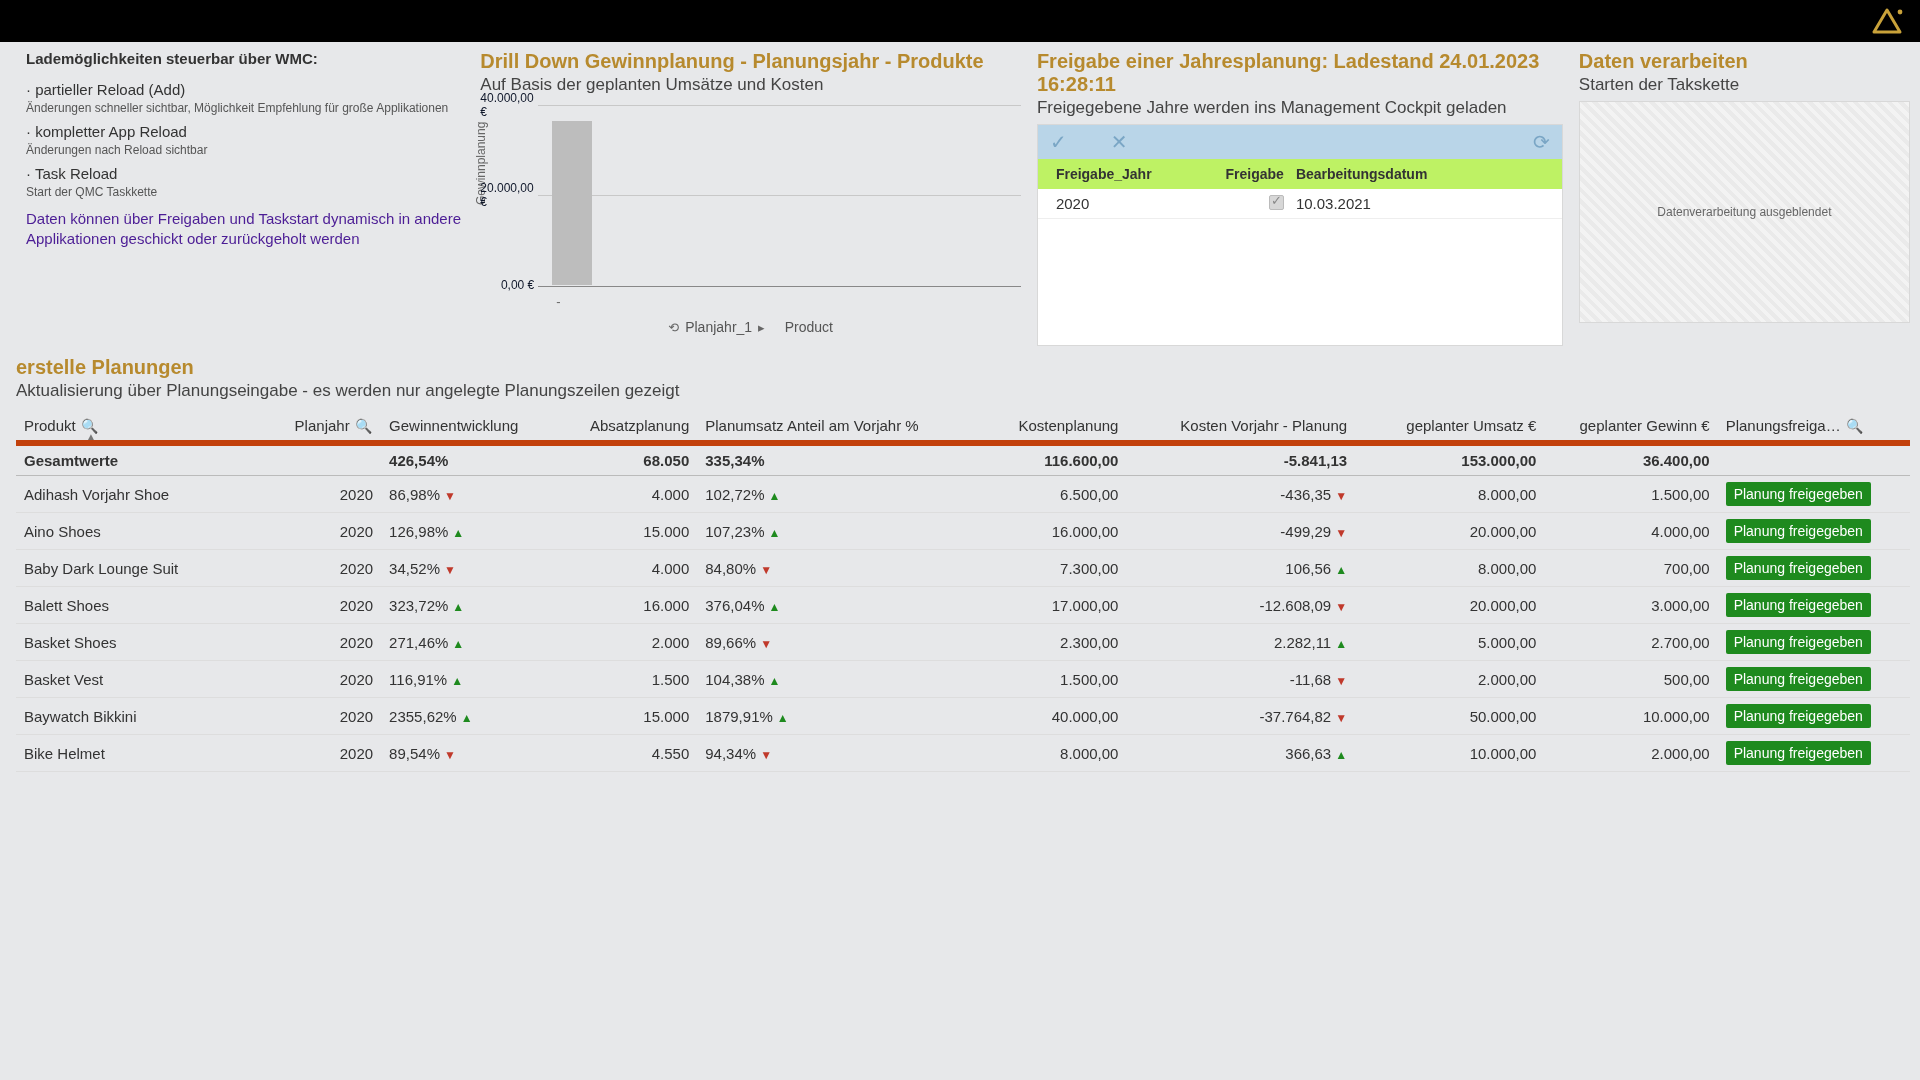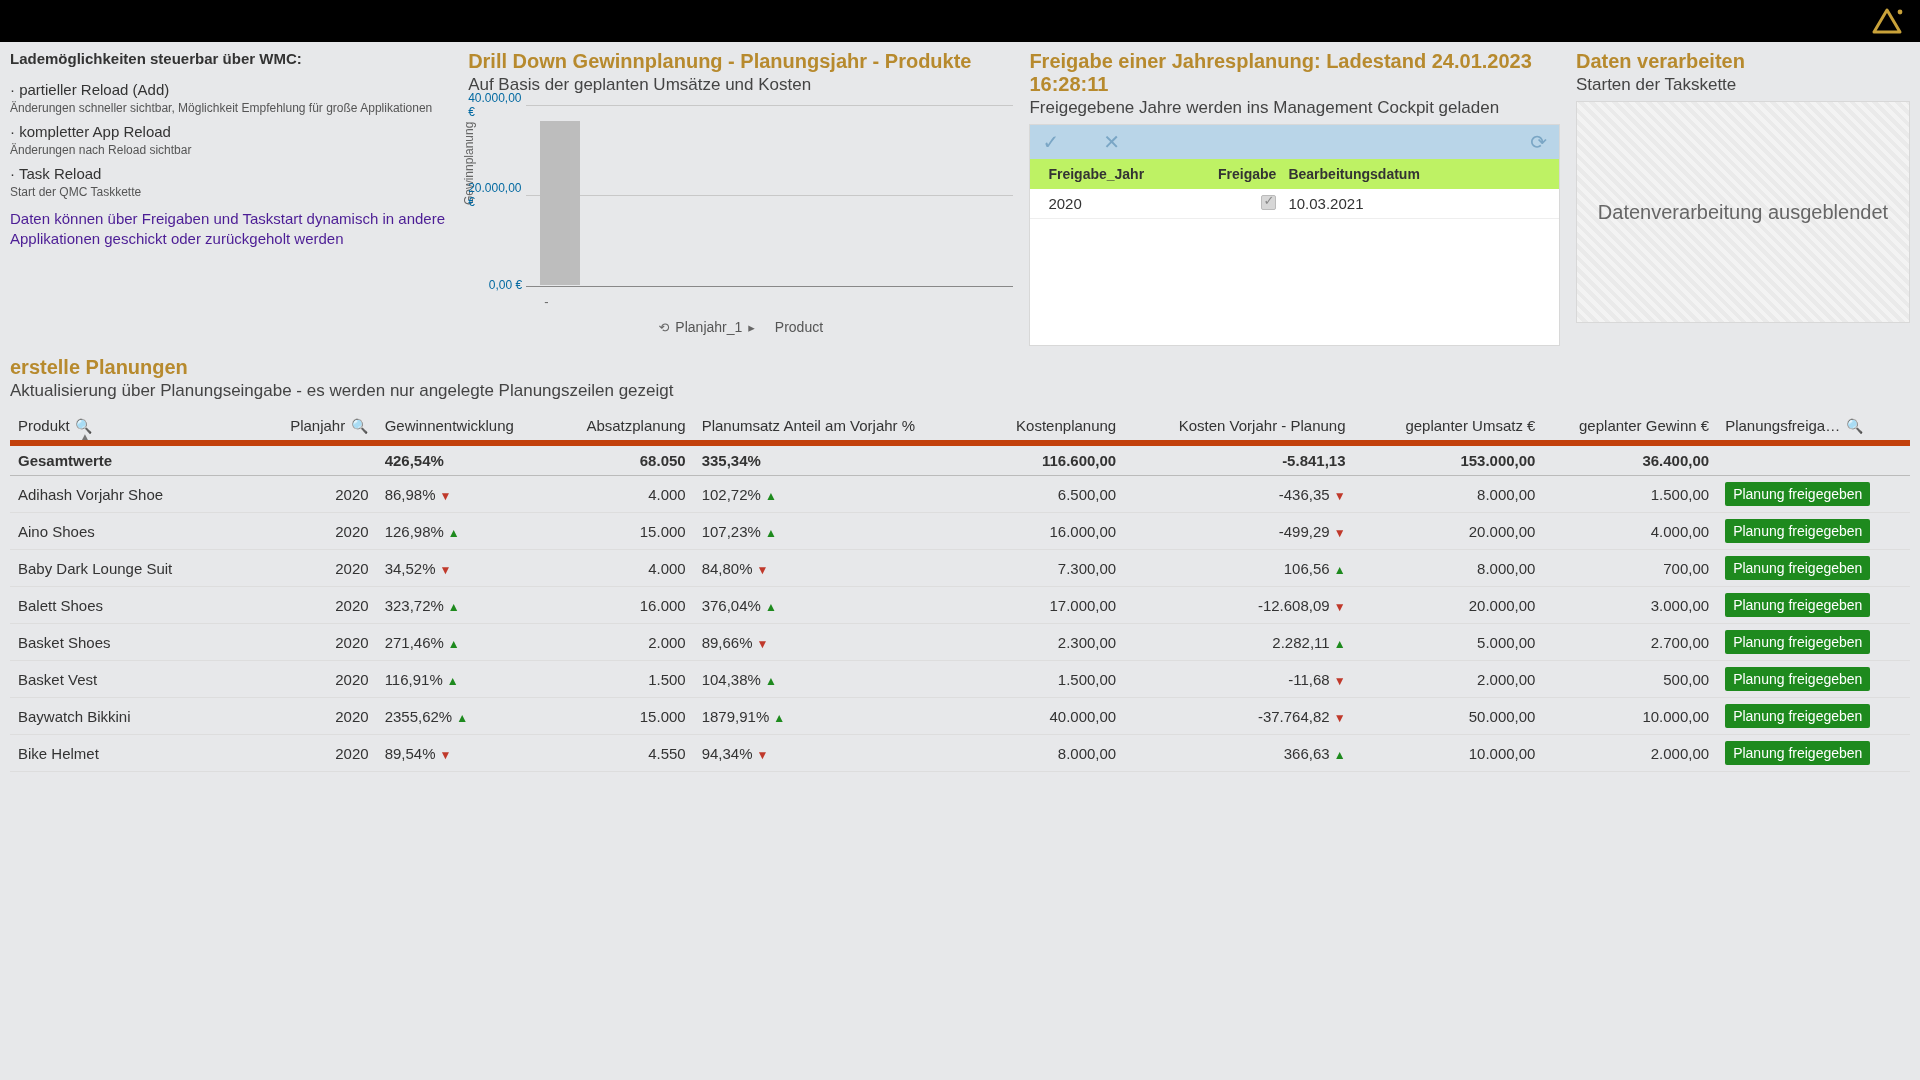--- a/index.html
+++ b/index.html
@@ -1,63 +1,63 @@
 <!DOCTYPE html>
 <html><head>
 <meta charset="utf-8">
 <style>
   * { box-sizing: border-box; margin: 0; padding: 0; }
   html, body { width: 1920px; height: 1080px; font-family: Arial, Helvetica, sans-serif; background:#e7e8ea; color:#333; overflow:hidden; }
   .topbar { width:100%; height:42px; background:#000; position:relative; }
   .topbar svg { position:absolute; right:16px; top:6px; }
   .page { display:flex; flex-direction:column; padding:0; }
-  .upper { display:flex; gap:16px; padding:8px 10px 6px 10px; }
+  .upper { display:flex; gap:16px; padding:8px 10px 6px 26px; }
   .panel { background:transparent; }
   .panel-a { width:450px; }
   .panel-b { width:555px; }
   .panel-c { width:540px; }
   .panel-d { width:340px; }
   .panel-title { color:#b78a2e; font-weight:bold; font-size:20px; }
   .panel-sub { color:#444; font-size:17px; margin-top:2px; }
   
   .side-heading { font-weight:bold; font-size:15px; margin-bottom:14px; }
   .bullet-row { margin-bottom:2px; }
   .bullet-strong { font-size:15px; }
   .bullet-strong::before { content:"· "; }
   .bullet-note { font-size:12px; color:#555; margin-bottom:8px; }
   .side-para { font-size:15px; color:#4c1d95; margin-top:10px; line-height:1.35; }
   
   .chart-wrap { position:relative; height:210px; margin-top:10px; }
   .chart-yaxis-label { position:absolute; left:-6px; top:100px; transform:rotate(-90deg); transform-origin:left top; font-size:12px; color:#666; }
   .chart-plot { position:absolute; left:58px; right:0; top:0; height:180px; }
   .gridline { position:absolute; left:58px; right:0; border-top:1px solid #c8c8c8; }
-  .ytick { position:absolute; right:calc(100% - 54px); font-size:12px; color:#0369a1; transform:translateY(-50%); }
+  .ytick { position:absolute; right:calc(100% - 54px); font-size:12px; color:#0f172a; transform:translateY(-50%); }
   .bar { position:absolute; bottom:0; width:40px; background:#bdbdbd; }
   .xaxis { position:absolute; left:58px; right:0; bottom:28px; border-top:1px solid #888; }
   .xlabel-dash { position:absolute; left:76px; bottom:6px; font-size:13px; color:#666; }
   .dim-bar { display:flex; justify-content:center; align-items:center; gap:20px; font-size:14px; color:#555; margin-top:4px; }
   .dim-group { display:inline-flex; align-items:center; gap:6px; }
   .dim-btn { font-size:13px; color:#666; cursor:pointer; }
   
   .release-box { border:1px solid #d8d8d8; background:#fff; margin-top:6px; height:222px; display:flex; flex-direction:column; }
   .release-toolbar { background:#b9d5e8; height:34px; display:flex; align-items:center; padding:0 12px; gap:44px; position:relative; }
   .release-toolbar .spacer { flex:1; }
   .release-icon { color:#7aa6c5; cursor:pointer; font-size:20px; line-height:1; }
   .release-head { background:#bef264; display:flex; font-size:14px; font-weight:bold; color:#333; height:30px; align-items:center; padding:0 12px; }
   .release-head > div, .release-row > div { padding:0 6px; }
   .rc1 { width:130px; }
   .rc2 { width:110px; text-align:right; }
   .rc3 { flex:1; }
   .release-row { display:flex; font-size:15px; height:30px; align-items:center; padding:0 12px; border-bottom:1px solid #eee; }
   .chk { display:inline-block; width:15px; height:15px; background:#d7d7d7; border:1px solid #bbb; border-radius:2px; position:relative; }
   .chk.checked::after { content:"✓"; position:absolute; left:1px; top:-3px; font-size:13px; color:#888; }
   
-  .proc-box { border:1px solid #d8d8d8; background:repeating-linear-gradient(45deg,#f3f3f3,#f3f3f3 4px,#eaeaea 4px,#eaeaea 8px); height:222px; margin-top:6px; display:flex; align-items:center; justify-content:center; color:#666; font-size:20px; }
-  
-  .lower { padding:4px 10px 0 10px; }
+  .proc-box { border:1px solid #d8d8d8; background:repeating-linear-gradient(45deg,#f3f3f3,#f3f3f3 4px,#eaeaea 4px,#eaeaea 8px); height:222px; margin-top:6px; display:flex; align-items:center; justify-content:center; color:#666; font-size:12px; }
+  
+  .lower { padding:4px 10px 0 16px; }
   .table-wrap { margin-top:10px; }
   table.ptab { width:100%; border-collapse:collapse; font-size:15px; }
   table.ptab th { text-align:left; font-weight:normal; color:#333; padding:6px 8px; border-bottom:6px solid #c2410c; position:relative; white-space:nowrap; }
   table.ptab th.ra, table.ptab td.ra { text-align:right; }
   table.ptab td { padding:6px 8px; border-bottom:1px solid #ddd; white-space:nowrap; }
   tr.total td { font-weight:bold; border-bottom:1px solid #bbb; }
   .mag { color:#888; font-size:14px; cursor:pointer; margin-left:6px; }
   .sort-caret { font-size:10px; color:#777; position:absolute; left:70px; bottom:-2px; }
   .tri-up { color:#1e8a1e; font-size:12px; margin-left:4px; }
   .tri-dn { color:#c0392b; font-size:12px; margin-left:4px; }

